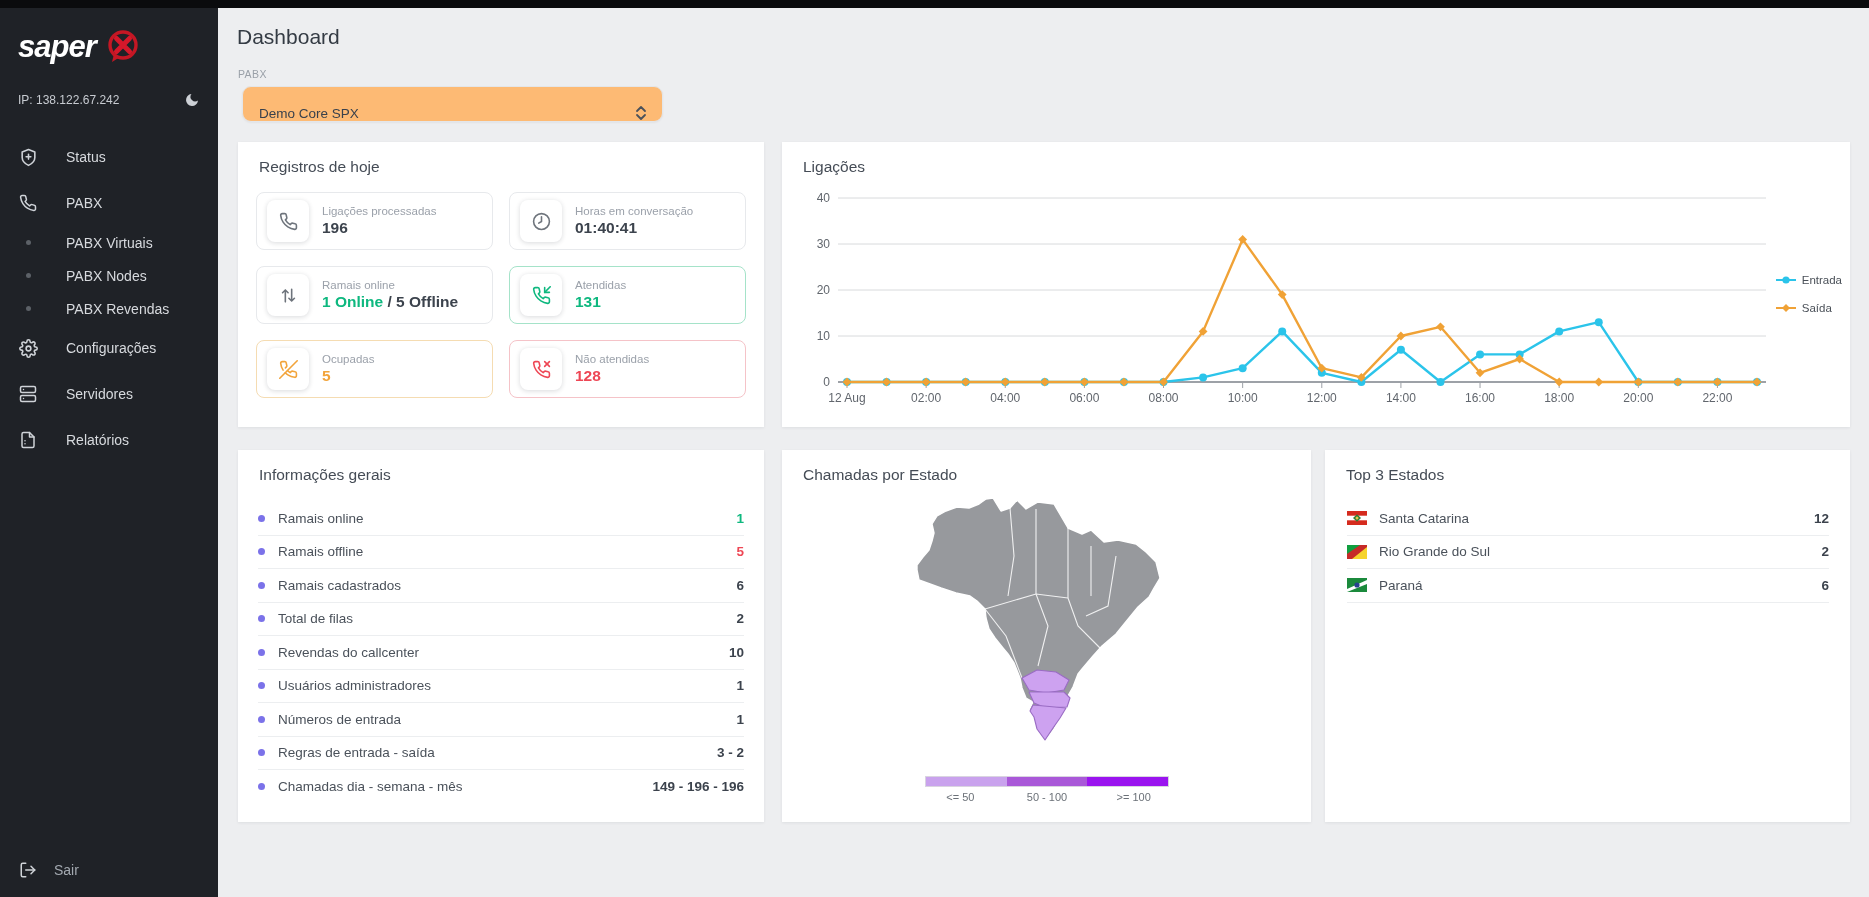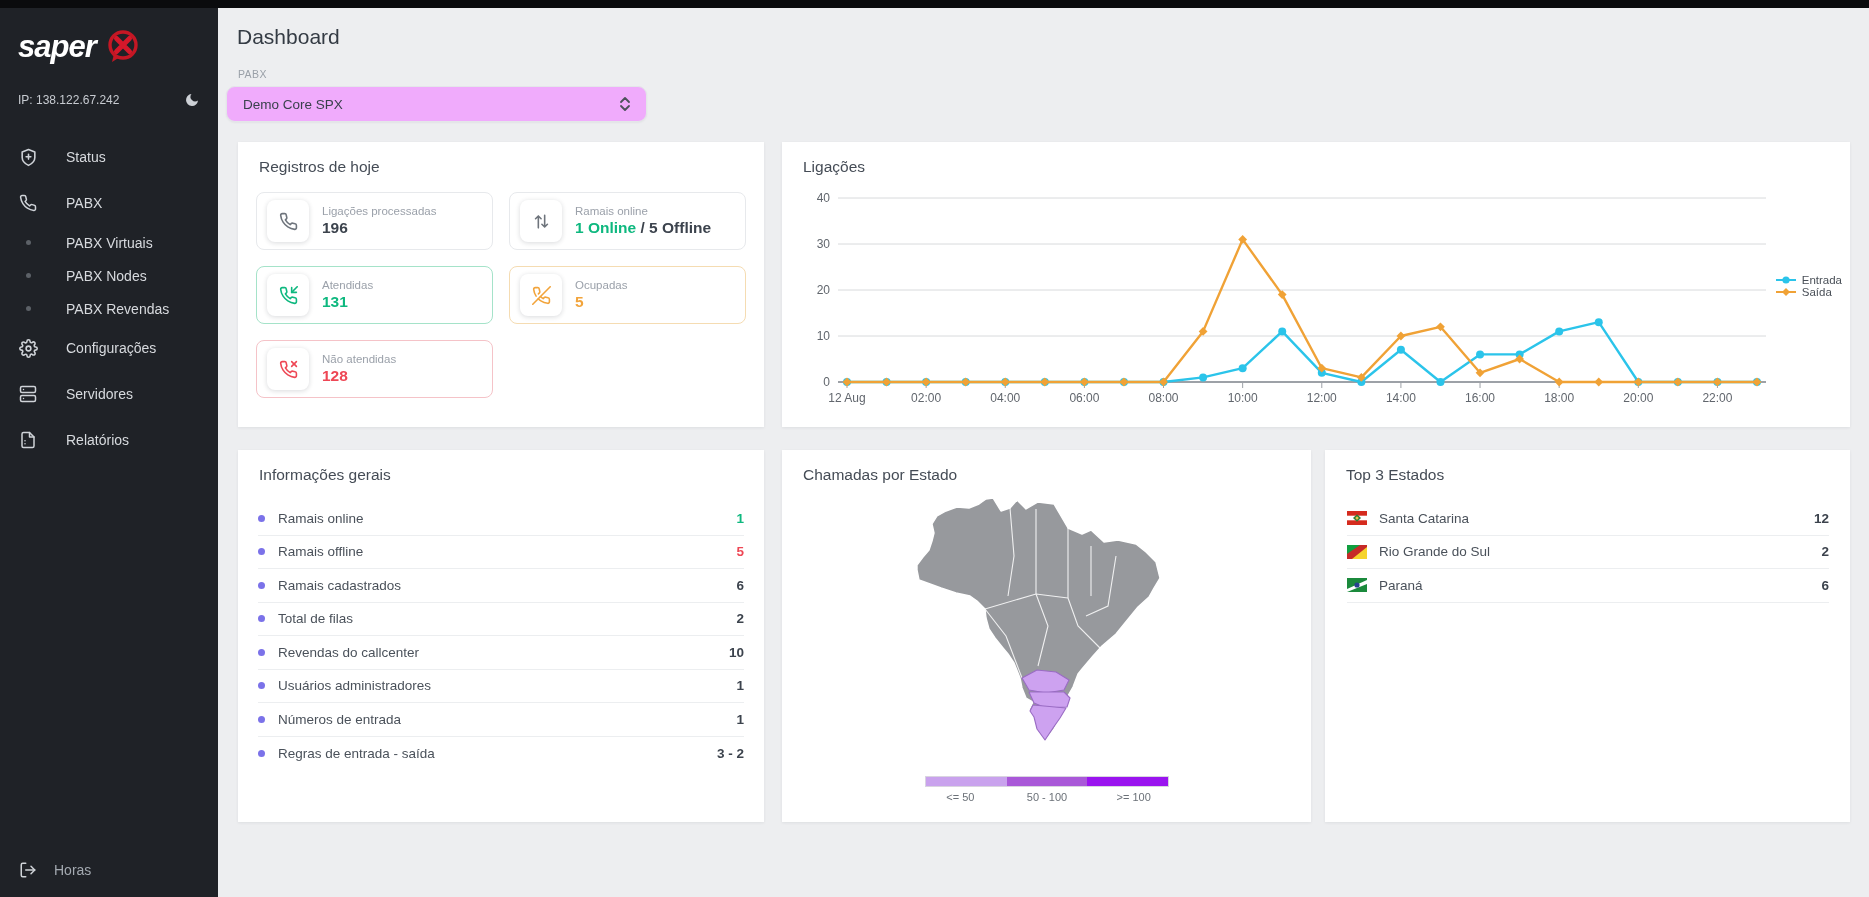--- a/index.html
+++ b/index.html
@@ -18,42 +18,42 @@
   .nav-item { display:flex; align-items:center; gap:28px; height:46px; padding:0 18px; color:#d7dade; font-size:14px; cursor:pointer; }
   .nav-sub { height:33px; }
   .nav-icon { width:20px; display:flex; justify-content:center; color:#cfd3d8; }
   .subdot { width:5px; height:5px; border-radius:50%; background:#5c6167; margin:0 auto; }
   .logout-row { margin-top:auto; display:flex; align-items:center; gap:16px; padding:0 18px; height:54px; color:#a3a9b0; font-size:14px; cursor:pointer; }
 
   
   .main { position:absolute; left:218px; top:8px; width:1651px; height:889px; }
   .page-title { position:absolute; left:19px; top:17px; font-size:21px; color:#343b44; font-weight:500; }
   .pabx-label { position:absolute; left:20px; top:60px; font-size:10.5px; color:#9aa0a8; letter-spacing:.4px; }
-  .pabx-select { position:absolute; left:8px; top:78px; width:421px; height:36px; background:#f0abfc; border:1px solid #e4e6e9; border-radius:9px; display:flex; align-items:center; justify-content:space-between; padding:0 14px 0 16px; font-size:13.5px; color:#39414c; box-shadow:0 1px 2px rgba(16,24,40,.05); cursor:pointer; }
+  .pabx-select { position:absolute; left:24px; top:78px; width:421px; height:36px; background:#fdba74; border:1px solid #e4e6e9; border-radius:9px; display:flex; align-items:flex-end; justify-content:space-between; padding:0 14px 0 16px; font-size:13.5px; color:#39414c; box-shadow:0 1px 2px rgba(16,24,40,.05); cursor:pointer; }
 
   .card { position:absolute; background:#fff; border-radius:0; box-shadow:0 1px 3px rgba(16,24,40,.07); }
   .card-title { position:absolute; left:21px; top:16px; font-size:15.5px; color:#454c56; }
 
   
   #card-registros { left:20px; top:134px; width:526px; height:285px; }
   .tiles { position:absolute; left:18px; top:50px; width:490px; display:grid; grid-template-columns:1fr 1fr; gap:16px 16px; }
   .tile { height:58px; border:1px solid #e7e9ec; border-radius:8px; display:flex; align-items:center; gap:13px; padding:0 10px; }
   .tile.green { border-color:#a5e3c9; }
   .tile.orange { border-color:#f5dcb2; }
   .tile.red { border-color:#f5c3c8; }
   .tile-iconbox { width:42px; height:42px; border-radius:8px; background:#fff; box-shadow:0 1px 5px rgba(16,24,40,.16); display:flex; align-items:center; justify-content:center; color:#6e747c; flex:none; }
   .tile-label { font-size:11.5px; color:#9ba1aa; margin-bottom:2px; }
   .tile-value { font-size:15.5px; font-weight:bold; color:#3c434d; }
   .tv-green { color:#0eb87f; } .tv-orange { color:#f2a43b; } .tv-red { color:#ee4755; }
   .tv-sep { color:#3c434d; font-weight:bold; }
 
   
   #card-chart { left:564px; top:134px; width:1068px; height:285px; }
   #chart-svg { position:absolute; left:16px; top:40px; }
-  .legend { position:absolute; right:8px; top:132px; display:flex; flex-direction:column; gap:0; }
+  .legend { position:absolute; right:8px; top:132px; display:flex; flex-direction:column; gap:16px; }
   .legend-entry { display:flex; align-items:center; gap:5px; font-size:11.5px; color:#4a5058; }
 
   
   #card-info { left:20px; top:442px; width:526px; height:372px; }
   .info-rows { position:absolute; left:20px; top:52px; width:486px; }
   .info-row { height:33.5px; display:flex; align-items:center; border-bottom:1px solid #eceef0; font-size:13.5px; color:#4a515a; }
   .info-row:last-child { border-bottom:none; }
   .bullet { width:7px; height:7px; border-radius:50%; background:#7b72e9; margin-right:13px; flex:none; }
   .info-value { margin-left:auto; font-weight:bold; color:#3c434d; font-size:13.5px; }
   .iv-green { color:#0eb87f; } .iv-red { color:#ee4755; }
@@ -174,21 +174,21 @@
   </div>
 
   <div class="logout-row">
     <span class="nav-icon">
       <svg width="18" height="18" viewBox="0 0 24 24" fill="none" stroke="currentColor" stroke-width="2" stroke-linecap="round" stroke-linejoin="round">
           <path d="M9 21H5a2 2 0 0 1-2-2V5a2 2 0 0 1 2-2h4"></path>
           <polyline points="16 17 21 12 16 7"></polyline>
           <line x1="21" y1="12" x2="9" y2="12"></line>
         </svg>
     </span>
-    <span>Horas</span>
+    <span>Sair</span>
   </div>
 </div>
 
 <div class="main">
   <div class="page-title">Dashboard</div>
   <div class="pabx-label">PABX</div>
   <div class="pabx-select">
     <span>Demo Core SPX</span>
     <span>
       <svg width="14" height="16" viewBox="0 0 14 16" fill="none" stroke="#4b515a" stroke-width="1.8" stroke-linecap="round" stroke-linejoin="round">
@@ -203,20 +203,32 @@
     <div class="tiles">
       <div class="tile">
         <span class="tile-iconbox">
           <svg width="19" height="19" viewBox="0 0 24 24" fill="none" stroke="currentColor" stroke-width="2" stroke-linecap="round" stroke-linejoin="round">
               <path d="M22 16.92v3a2 2 0 0 1-2.18 2 19.79 19.79 0 0 1-8.63-3.07 19.5 19.5 0 0 1-6-6A19.79 19.79 0 0 1 2.12 4.18 2 2 0 0 1 4.11 2h3a2 2 0 0 1 2 1.72 12.84 12.84 0 0 0 .7 2.81 2 2 0 0 1-.45 2.11L8.09 9.91a16 16 0 0 0 6 6l1.27-1.27a2 2 0 0 1 2.11-.45 12.84 12.84 0 0 0 2.81.7A2 2 0 0 1 22 16.92z"></path>
             </svg>
         </span>
         <span>
           <div class="tile-label">Ligações processadas</div>
           <div class="tile-value">196</div>
+        </span>
+      </div>
+      <div class="tile">
+        <span class="tile-iconbox">
+          <svg width="19" height="19" viewBox="0 0 24 24" fill="none" stroke="currentColor" stroke-width="2" stroke-linecap="round" stroke-linejoin="round">
+              <circle cx="12" cy="12" r="10"></circle>
+              <polyline points="12 6 12 12 8.5 14"></polyline>
+            </svg>
+        </span>
+        <span>
+          <div class="tile-label">Horas em conversação</div>
+          <div class="tile-value">01:40:41</div>
         </span>
       </div>
       <div class="tile">
         <span class="tile-iconbox">
           <svg width="19" height="19" viewBox="0 0 24 24" fill="none" stroke="currentColor" stroke-width="2" stroke-linecap="round" stroke-linejoin="round">
               <path d="M8 20V5M8 5l-3.5 3.5M8 5l3.5 3.5"></path>
               <path d="M16 4v15M16 19l-3.5-3.5M16 19l3.5-3.5"></path>
             </svg>
         </span>
         <span>
@@ -407,20 +419,25 @@
       <div class="info-row">
           <span class="bullet"></span>
           <span>Números de entrada</span>
           <span class="info-value">1</span>
         </div>
       <div class="info-row">
           <span class="bullet"></span>
           <span>Regras de entrada - saída</span>
           <span class="info-value">3 - 2</span>
         </div>
+      <div class="info-row">
+          <span class="bullet"></span>
+          <span>Chamadas dia - semana - mês</span>
+          <span class="info-value">149 - 196 - 196</span>
+        </div>
     </div>
   </div>
 
   <div class="card" id="card-map">
     <div class="card-title">Chamadas por Estado</div>
     <svg id="brazil-svg" width="330" height="300" viewBox="0 0 330 300">
       <path fill="#97999d" stroke="#fff" stroke-width="1.4" stroke-linejoin="round" d="M107,32 L115,45 L124,42 L131,34 L140,43 L152,36 L168,38 L175,50 L182,62 L196,68 L205,64 L218,76 L232,74 L250,78 L260,86 L270,96 L274,112 L268,122 L263,131 L252,141 L243,152 L230,168 L216,180 L207,190 L196,203 L192,208 L187,221 L179,235 L176,247 L168,263 L159,275 L150,262 L148,250 L143,244 L147,236 L140,232 L136,222 L134,212 L128,197 L122,188 L117,182 L109,172 L103,163 L100,152 L99,143 L91,135 L84,130 L70,127 L55,122 L44,118 L33,114 L31,104 L31,99 L37,91 L43,84 L46,75 L48,67 L46,58 L51,50 L60,45 L71,41 L83,42 L93,38 L100,33 Z"></path>
       <g stroke="#fff" stroke-width="1.1" fill="none" opacity="0.85">
         <path d="M124,42 L128,90 L122,130"></path>
         <path d="M150,43 L150,128"></path>

